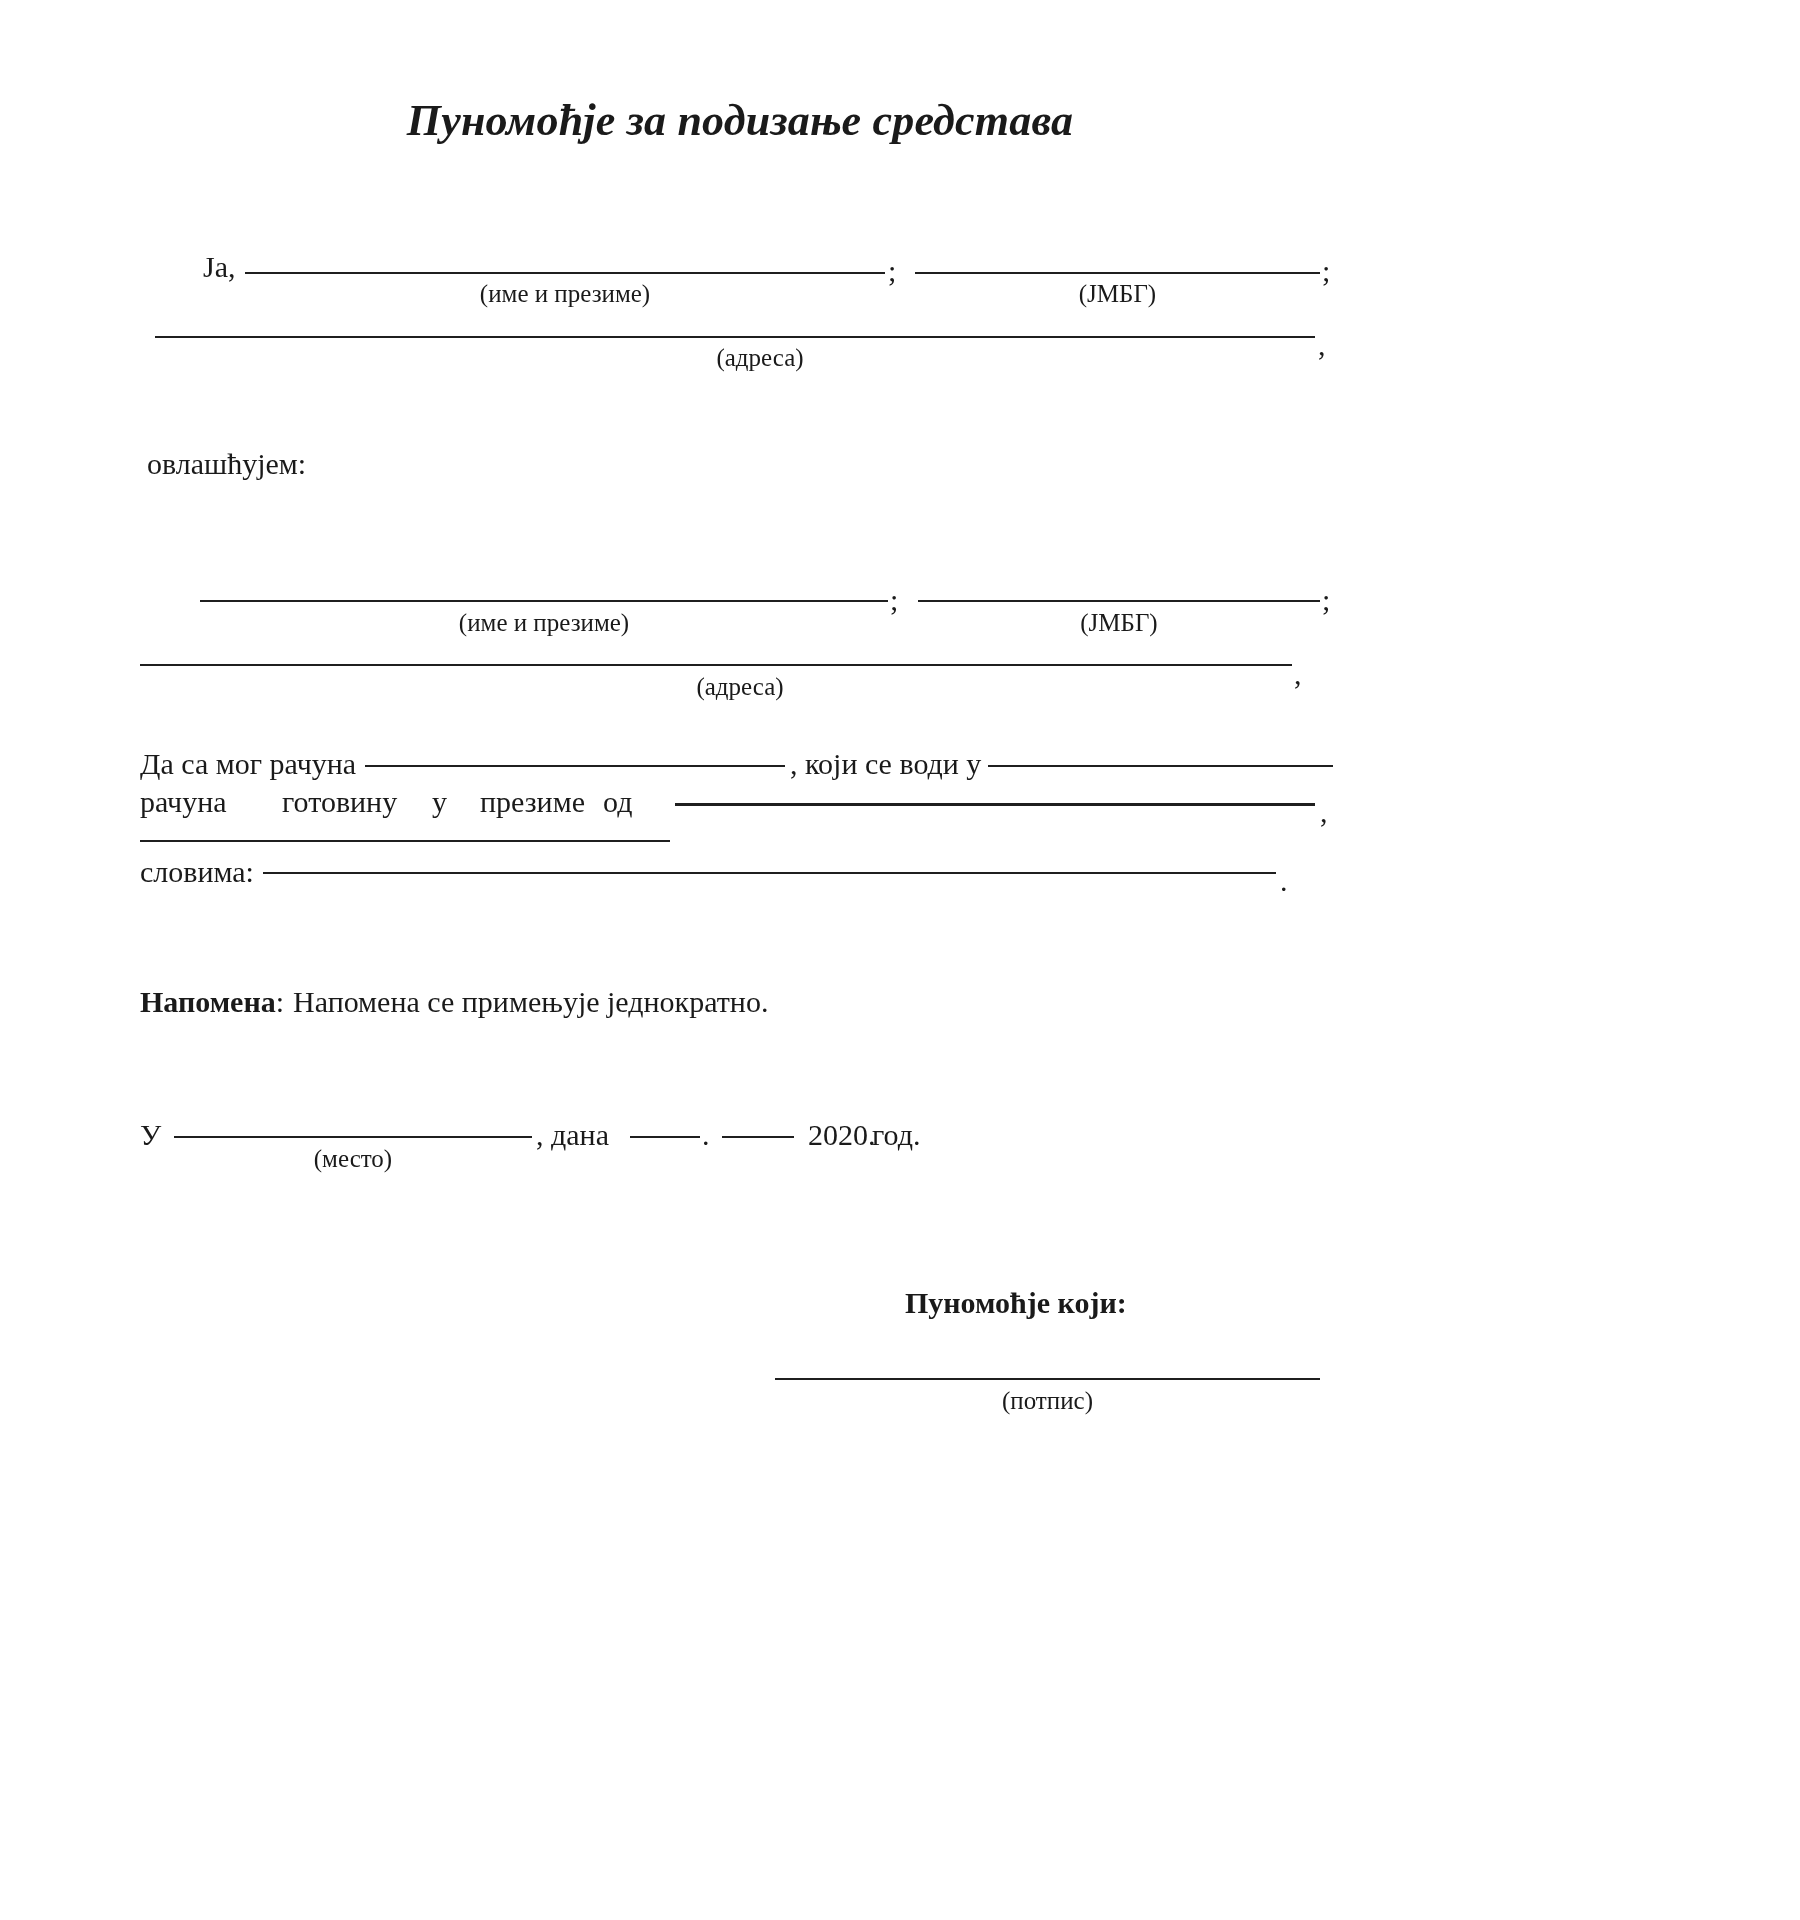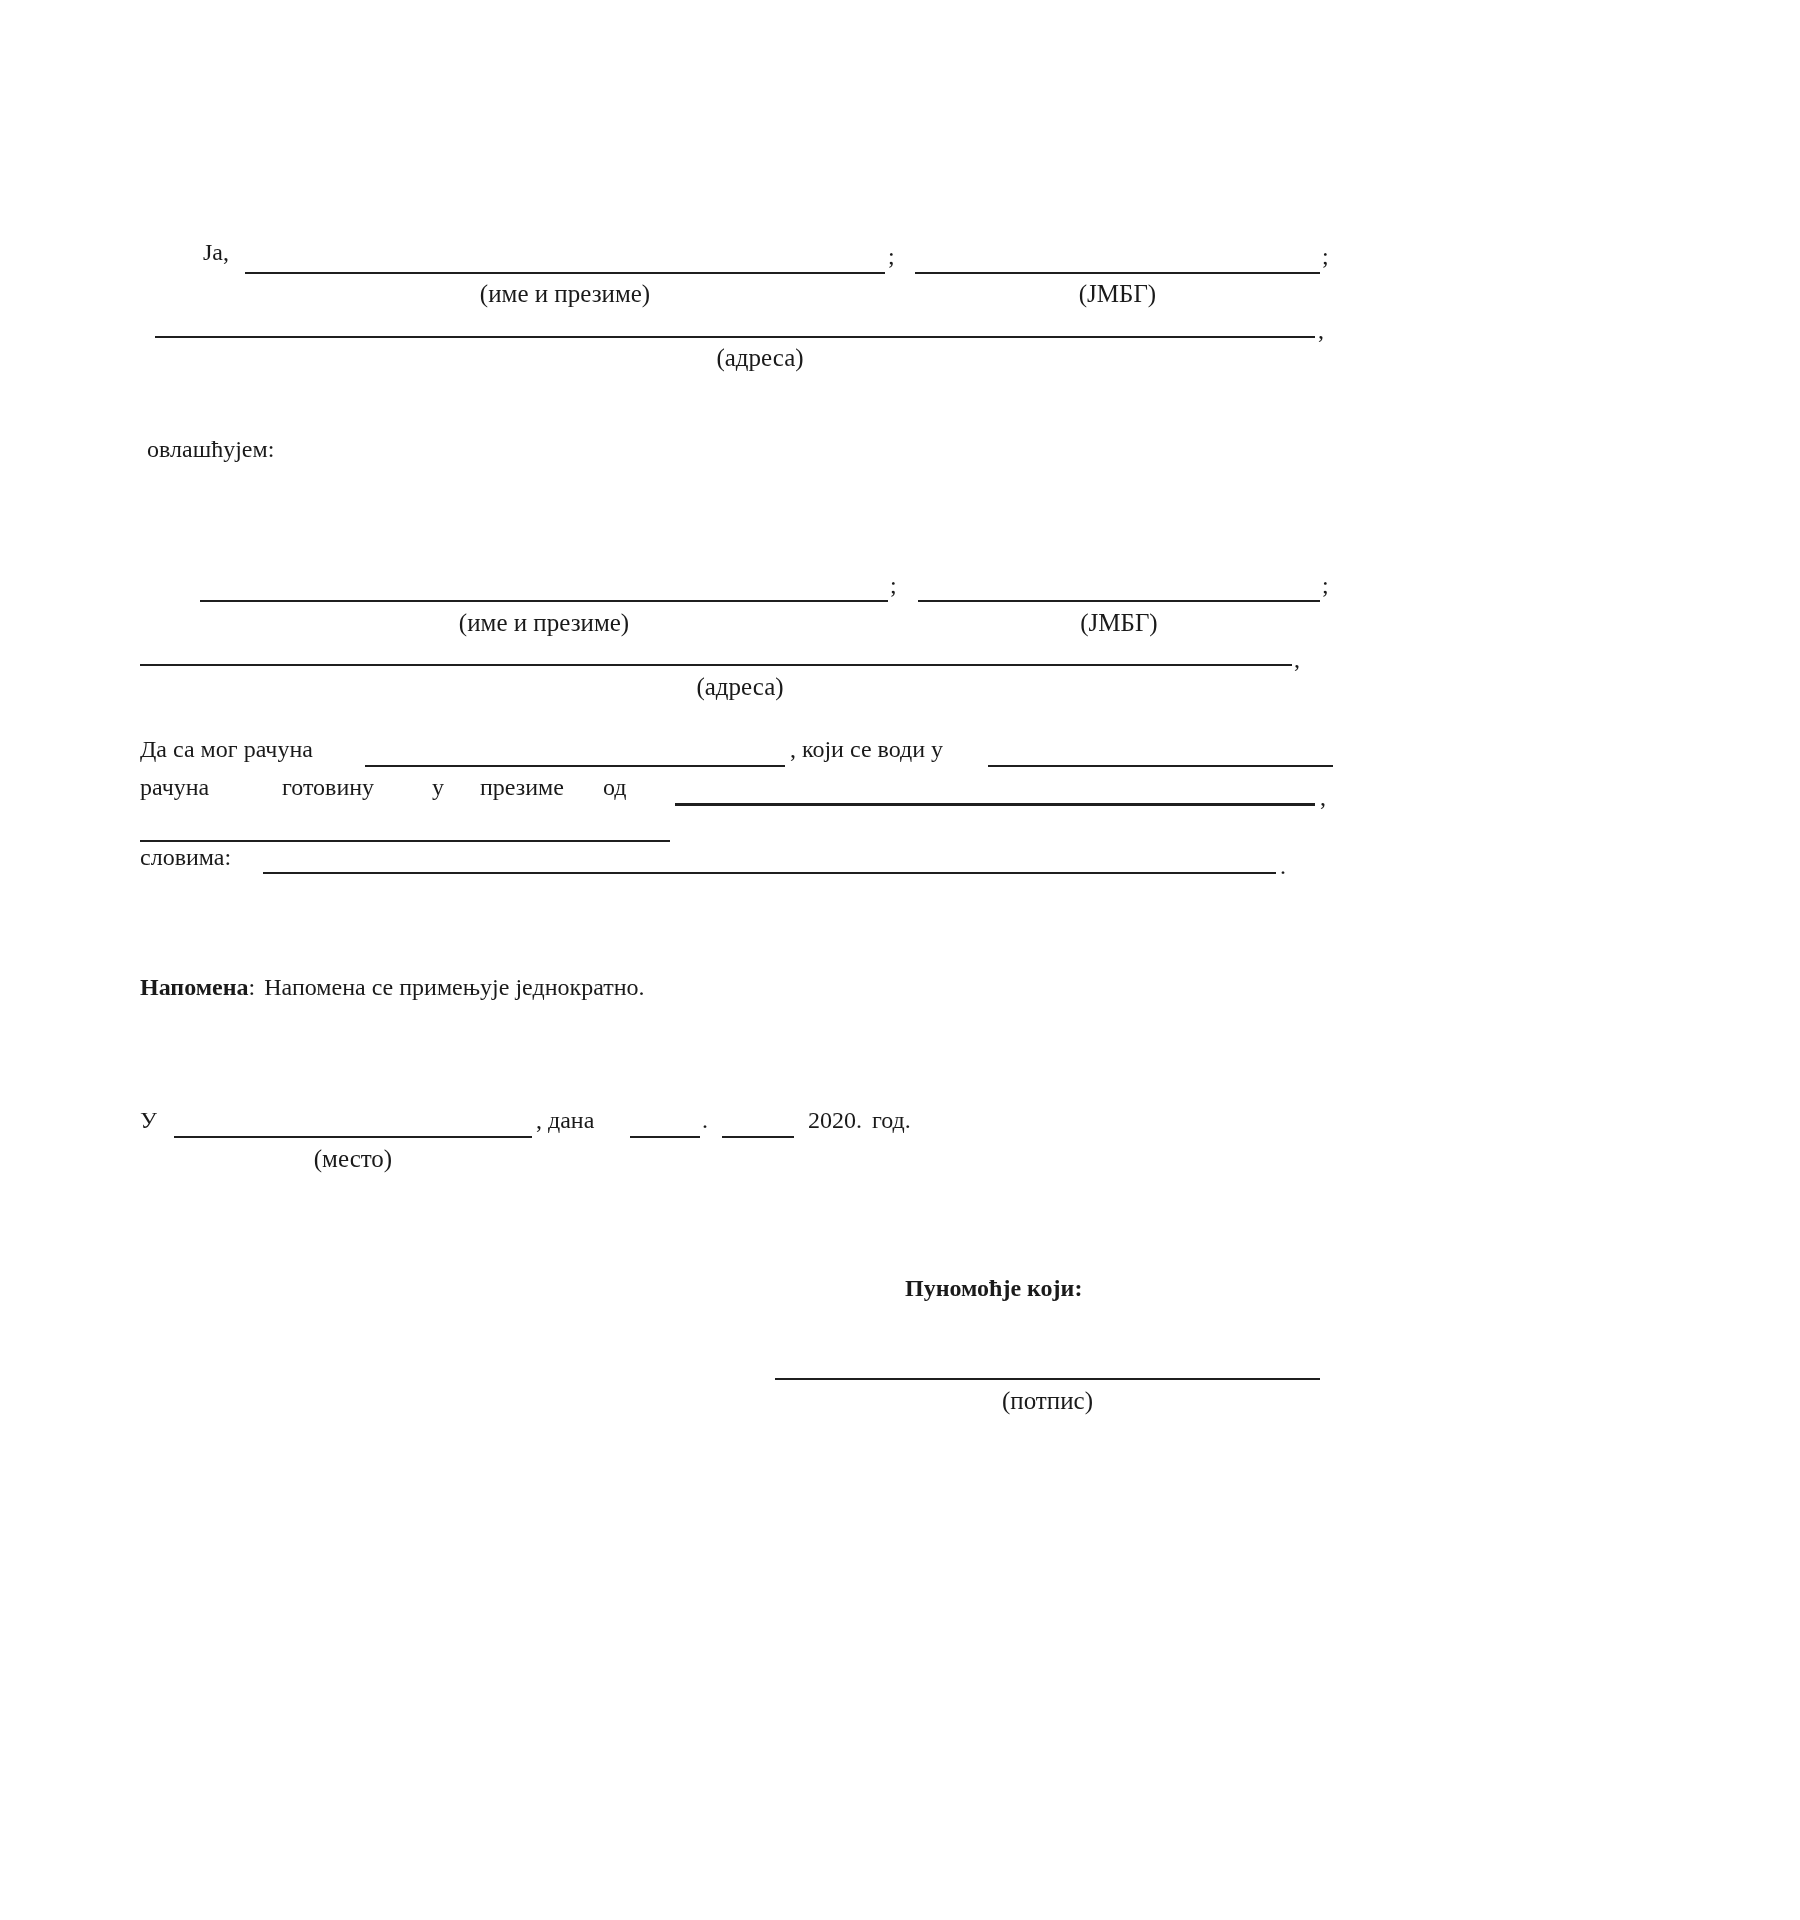--- a/index.html
+++ b/index.html
@@ -32,23 +32,24 @@
     font-size: 44px;
     font-weight: bold;
     font-style: italic;
     letter-spacing: 0.2px;
     white-space: nowrap;
   }
 
   
   .txt {
     position: absolute;
-    font-size: 24px;
+    font-size: 30px;
     white-space: nowrap;
     line-height: 1;
+    margin-top: 12px;
   }
   .bi { font-weight: bold; }
 
   
   .rule {
     position: absolute;
     height: 0;
     border-bottom: 2px solid #1f1f1f;
   }
   .rule.thick { border-bottom-width: 3px; }
@@ -60,20 +61,21 @@
     text-align: center;
     white-space: nowrap;
     line-height: 1;
   }
 </style>
 </head>
 <body>
 
 <div class="page">
 
+  <div class="doc-title">Пуномоћје за подизање средстава</div>
 
   <div class="txt" style="left:203px; top:240px;">Ја,</div>
 
   <div class="rule" style="left:245px; top:272px; width:640px;"></div>
   <div class="cap" style="left:245px; top:281px; width:640px;">(име и презиме)</div>
 
   <div class="txt" style="left:888px; top:244px;">;</div>
 
   <div class="rule" style="left:915px; top:272px; width:405px;"></div>
   <div class="cap" style="left:915px; top:281px; width:405px;">(ЈМБГ)</div>

